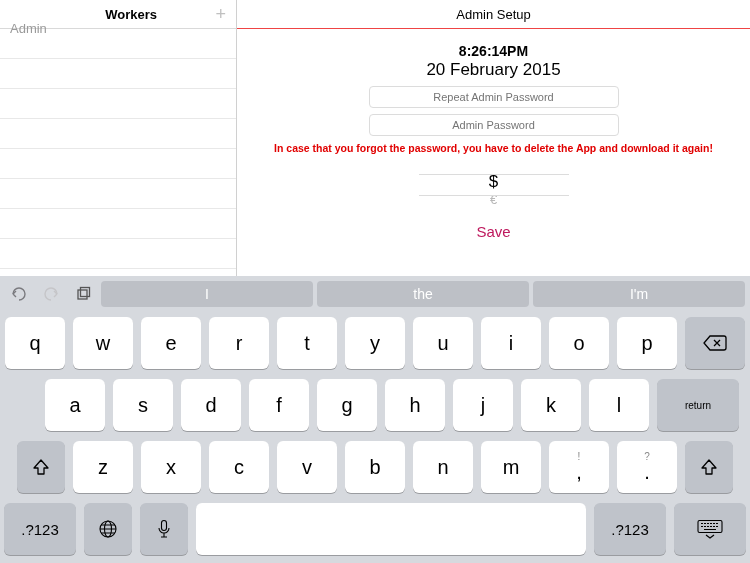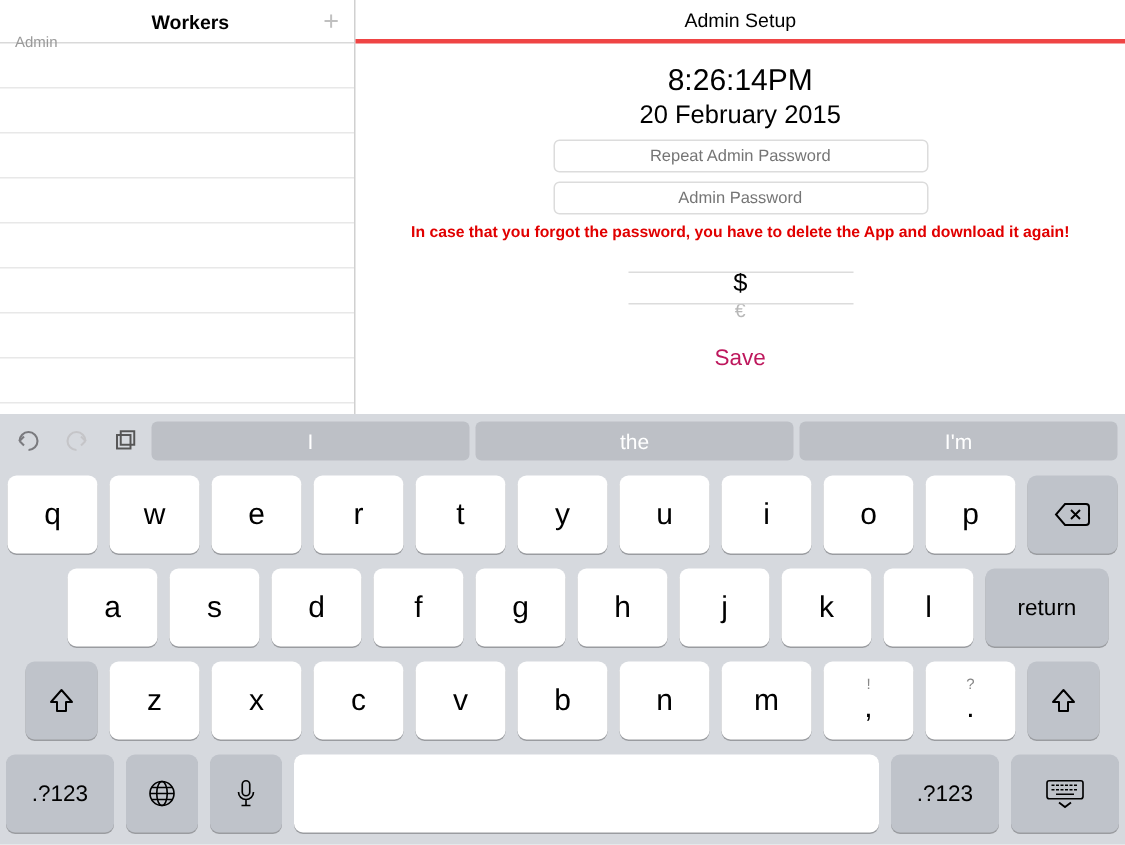--- a/index.html
+++ b/index.html
@@ -8,35 +8,35 @@
 
 .app { position: relative; width: 750px; height: 276px; }
 .sidebar {
   position: absolute; left: 0; top: 0; width: 237px; height: 276px;
   border-right: 1px solid #d0d0d0; background: #fff;
 }
 .sidebar-header {
   height: 29px; display: flex; align-items: center; justify-content: space-between;
   padding: 0 10px; border-bottom: 1px solid #d9d9d9;
 }
-.sidebar-header .back { color: #9a9a9a; font-size: 10px; margin-top: 28px; }
+.sidebar-header .back { color: #9a9a9a; font-size: 13px; margin-top: 28px; }
 .sidebar-header .title { color: #000; font-size: 13px; font-weight: 600; flex: 1; text-align: center; }
 .sidebar-header .plus { color: #c0c0c0; font-size: 18px; font-weight: 300; line-height: 1; }
 .list-row { height: 30px; border-bottom: 1px solid #e8e8e8; }
 
 .main {
   position: absolute; left: 237px; top: 0; right: 0; height: 276px;
   display: flex; flex-direction: column; align-items: center;
 }
 .main-header {
-  height: 29px; width: 100%; border-bottom: 3px solid #ef4444;
+  height: 29px; width: 100%; border-bottom: 1px solid #ef4444;
   display: flex; align-items: center; justify-content: center;
   font-size: 13px; font-weight: 500;
 }
-.time  { margin-top: 14px; font-size: 20px; font-weight: 400; }
+.time  { margin-top: 14px; font-size: 14px; font-weight: 700; }
 .date  { font-size: 17px; font-weight: 400; margin-top: 1px; }
 .field {
   width: 250px; height: 22px; margin-top: 6px; border: 1px solid #dcdcdc; border-radius: 4px;
   text-align: center; color: #bfbfbf; font-size: 11px; background: #fff;
 }
 .warn  { color: #e10000; font-size: 10.5px; font-weight: 700; margin-top: 6px; text-align: center; }
 .picker {
   margin-top: 18px; width: 150px; text-align: center; position: relative;
 }
 .picker .sel { font-size: 17px; color: #000; }
@@ -72,21 +72,21 @@
 }
 .key.grey { background: #bfc3ca; }
 .key.grey.small-txt { font-size: 14px; }
 .key svg { display: block; }
 
 .r1 .key { width: 60px; }
 .r1 .key.bksp { width: 60px; }
 
 .r2-indent { width: 26px; }
 .r2 .key { width: 60px; }
-.r2 .key.return { width: 82px; font-size: 15px; }
+.r2 .key.return { width: 82px; font-size: 10px; }
 
 .r3 .key { width: 60px; }
 .r3 .key.shift { width: 48px; }
 
 .r4 { align-items: stretch; }
 .r4 .key { height: 52px; }
 .r4 .key.numsym { width: 72px; font-size: 15px; }
 .r4 .key.globe, .r4 .key.mic { width: 48px; }
 .r4 .key.space { flex: 1; background: #fff; }
 .r4 .key.hide { width: 72px; }

